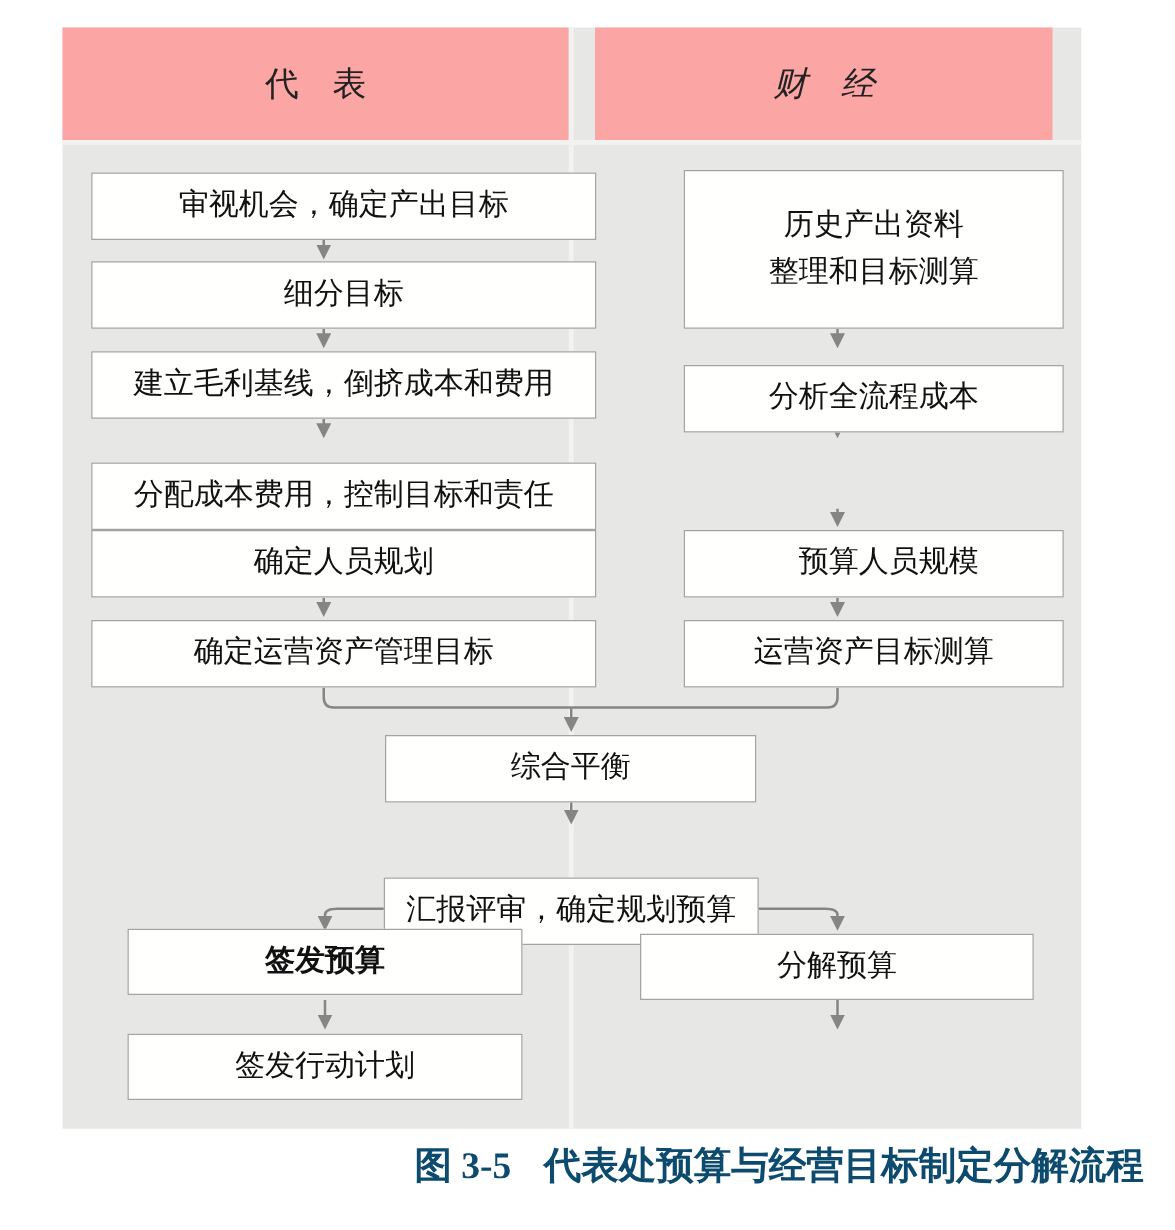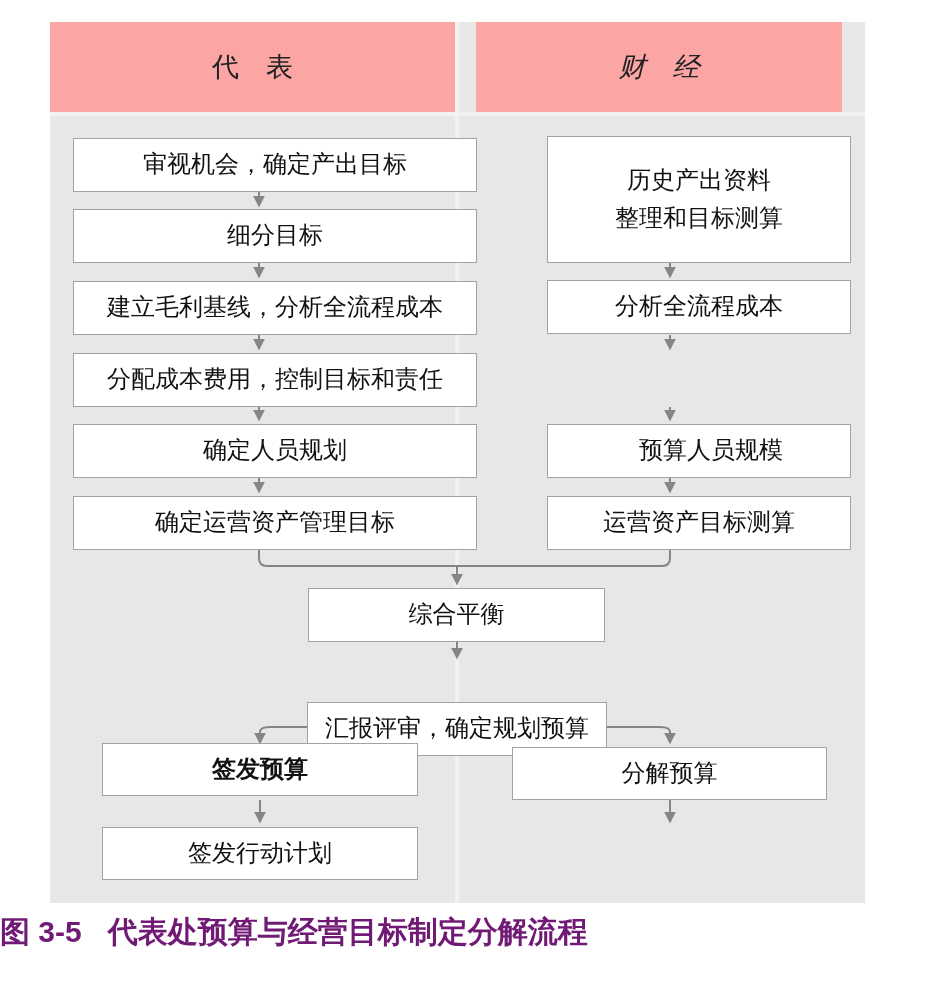--- a/index.html
+++ b/index.html
@@ -31,38 +31,38 @@
     display:flex;align-items:center;justify-content:center;text-align:center;
     box-sizing:border-box;
     font-family:"Liberation Serif","DejaVu Serif",serif;
     font-size:24px;color:#111111;line-height:1.3;
     white-space:nowrap;
   }
   .box.tall{flex-direction:column;line-height:1.55;}
   
   .lb{left:73px;width:404px;height:54px;text-align:right;}
   .lb1{top:138px;} .lb2{top:209px;} .lb3{top:281px;}
-  .lb4{top:353px;} .lb5{top:424px;} .lb6{top:496px;}
+  .lb4{top:370px;} .lb5{top:424px;} .lb6{top:496px;}
   
   .rb{left:512px;width:304px;height:54px;margin-left:35px;}
-  .rb1{top:136px;height:127px;} .rb2{top:280px;} .rb3{top:353px;}
+  .rb1{top:136px;height:127px;} .rb2{top:292px;} .rb3{top:353px;}
   .rb4{top:424px;padding-left:24px;} .rb5{top:496px;}
   
   .cb1{left:308px;top:588px;width:297px;height:54px;}
   .cb2{left:307px;top:662px;width:300px;height:54px;margin-top:40px;}
   
   .blb{left:102px;width:316px;height:53px;}
   .blb1{top:743px;font-weight:bold;} .blb2{top:827px;}
   
   .brb{left:512px;width:315px;height:53px;}
   .brb1{top:747px;} .brb2{top:827px;}
   .caption{
     position:absolute;left:0;top:912px;width:915px;z-index:2;
-    text-align:left;font-weight:bold;font-size:30px;color:#701a75;
-    font-family:Liberation Sans, sans-serif;
+    text-align:right;font-weight:bold;font-size:30px;color:#0c4a6e;
+    font-family:Liberation Serif, serif;
   }
   .caption .fig-label{margin-right:26px;}
 </style>
 </head>
 <body>
 
 <div class="page">
 
   <div class="panel-body"></div>
 
@@ -108,21 +108,21 @@
     </g>
   </svg>
 
   <div class="box lb lb1">
     <span>审视机会，确定产出目标</span>
   </div>
   <div class="box lb lb2">
     <span>细分目标</span>
   </div>
   <div class="box lb lb3">
-    <span>建立毛利基线，分析全流程成本</span>
+    <span>建立毛利基线，倒挤成本和费用</span>
   </div>
   <div class="box lb lb4">
     <span>分配成本费用，控制目标和责任</span>
   </div>
   <div class="box lb lb5">
     <span>确定人员规划</span>
   </div>
   <div class="box lb lb6">
     <span>确定运营资产管理目标</span>
   </div>

